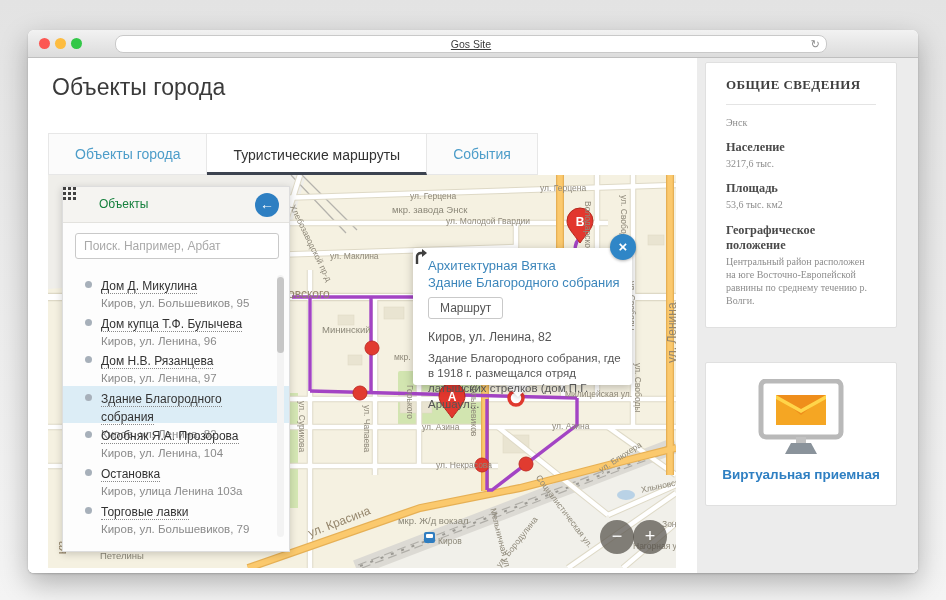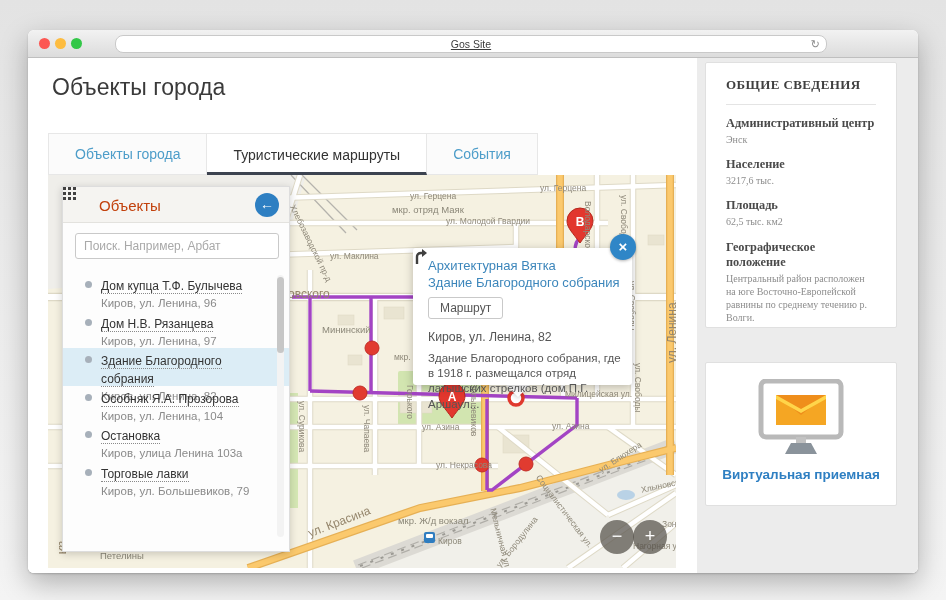--- a/index.html
+++ b/index.html
@@ -50,21 +50,21 @@
   .station-icon { position:absolute; left:376px; top:357px; width:11px; height:11px; background:#2f7dc0; border-radius:2px; }
   .station-icon::after { content:""; position:absolute; left:2px; top:2px; width:7px; height:4px; background:#fff; border-radius:1px; }
 
   .zoom-btn { position:absolute; top:345px; width:34px; height:34px; border-radius:50%; background:rgba(84,81,73,.72); color:#fff; font-size:18px; text-align:center; line-height:32px; cursor:pointer; }
   .zoom-out { left:552px; } .zoom-in { left:585px; }
 
   
   .panel { position:absolute; left:14px; top:11px; width:228px; height:366px; background:#fdfdfd; border:1px solid #ddd; box-shadow:0 2px 8px rgba(0,0,0,.18); }
   .panel-header { position:relative; height:36px; background:#f5f4f1; border-bottom:1px solid #e3e2de; }
   .grid-icon { position:absolute; left:14px; top:11px; }
-  .panel-title { position:absolute; left:36px; top:10px; font-size:15px; color:#c2410c; }
+  .panel-title { position:absolute; left:36px; top:10px; font-size:12px; color:#15803d; }
   .back-btn { position:absolute; right:10px; top:6px; width:24px; height:24px; border-radius:50%; background:#2e7fc2; color:#fff; font-size:14px; text-align:center; line-height:23px; cursor:pointer; }
   .search-input { position:absolute; left:12px; top:46px; width:204px; height:26px; border:1px solid #c9c9c9; border-radius:3px; font-size:12px; color:#555; padding:0 8px; font-family:inherit; }
   .search-input::placeholder { color:#a9a9a9; }
   .obj-list { position:absolute; left:0; right:0; top:86px; }
   .obj-item { position:relative; height:37.6px; padding:3px 22px 0 38px; cursor:pointer; }
   .obj-item.selected { background:#dcedf6; }
   .obj-bullet { position:absolute; left:22px; top:8px; width:7px; height:7px; border-radius:50%; background:#a7b0ba; }
   .obj-name { font-size:12px; color:#333; border-bottom:1px dotted #8a8a8a; line-height:16px; display:inline; }
   .obj-addr { font-size:11.5px; color:#8a8a8a; line-height:16px; margin-top:1px; }
   .scroll-track { position:absolute; right:5px; top:88px; bottom:14px; width:7px; background:#f3f3f3; border-radius:4px; }
@@ -226,21 +226,21 @@
           </g>
           <g transform="translate(532,53)">
             <path d="M0 15 C -7 5 -13 0 -13 -7 A 13 13 0 1 1 13 -7 C 13 0 7 5 0 15 Z" fill="#e2372e" stroke="#b5281d" stroke-width="1"></path>
             <text x="0" y="-2" text-anchor="middle" font-size="12" font-weight="bold" fill="#ffffff" font-family="Liberation Sans, sans-serif">B</text>
           </g>
         </svg>
 
         <div class="map-labels">
 
         <div class="map-label" style="left: 362px; top: 16px;">ул. Герцена</div>
-            <div class="map-label s-m c-district" style="left: 344px; top: 29px;">мкр. отряд Маяк</div>
+            <div class="map-label s-m c-district" style="left: 344px; top: 29px;">мкр. завода Энск</div>
             <div class="map-label" style="left: 492px; top: 8px;">ул. Герцена</div>
             <div class="map-label" style="left: 398px; top: 41px; text-align: center;">ул. Молодой Гвардии</div>
             <div class="map-label" style="left: 282px; top: 76px;">ул. Маклина</div>
             <div class="map-label" style="left: 249px; top: 28px; transform: rotate(64deg);">Хлебозаводской пр-д</div>
             <div class="map-label" style="left: 545px; top: 26px; transform: rotate(90deg);">Володарского</div>
             <div class="map-label" style="left: 581px; top: 20px; transform: rotate(90deg);">ул. Свободы</div>
             <div class="map-label" style="left: 589px; top: 106px; transform: rotate(90deg);">ул. Свободы</div>
             <div class="map-label" style="left: 595px; top: 188px; transform: rotate(90deg);">ул. Свободы</div>
             <div class="map-label s-l c-major" style="left: 617px; top: 188px; transform: rotate(-90deg);">ул. Ленина</div>
             <div class="map-label s-l c-major" style="left: 240px; top: 112px;">овского</div>
@@ -287,20 +287,25 @@
                   <rect x="5" y="10" width="3" height="3"></rect>
                   <rect x="10" y="10" width="3" height="3"></rect>
               </g>
             </svg>
             <span class="panel-title">Объекты</span>
             <div class="back-btn">←</div>
           </div>
           <input class="search-input" type="text" placeholder="Поиск. Например, Арбат" style="">
           <div class="obj-list">
 
+          <div class="obj-item">
+              <span class="obj-bullet"></span>
+              <span class="obj-name">Дом Д. Микулина</span>
+              <div class="obj-addr">Киров, ул. Большевиков, 95</div>
+            </div>
               <div class="obj-item">
               <span class="obj-bullet"></span>
               <span class="obj-name">Дом купца Т.Ф. Булычева</span>
               <div class="obj-addr">Киров, ул. Ленина, 96</div>
             </div>
               <div class="obj-item">
               <span class="obj-bullet"></span>
               <span class="obj-name">Дом Н.В. Рязанцева</span>
               <div class="obj-addr">Киров, ул. Ленина, 97</div>
             </div>
@@ -348,30 +353,29 @@
       </div>
     </div>
 
     <div class="sidebar">
       <div class="card info">
         <div class="info-title">ОБЩИЕ СВЕДЕНИЯ</div>
         <hr class="info-divider">
         <div>
 
         <div class="info-entry">
-            <div class="info-label">Административный центр</div>
             <div class="info-value">Энск</div>
           </div>
             <div class="info-entry">
             <div class="info-label">Население</div>
             <div class="info-value">3217,6 тыс.</div>
           </div>
             <div class="info-entry">
             <div class="info-label">Площадь</div>
-            <div class="info-value">62,5 тыс. км2</div>
+            <div class="info-value">53,6 тыс. км2</div>
           </div>
             <div class="info-entry">
             <div class="info-label">Географическое положение</div>
             <div class="info-value">Центральный район расположен на юге Восточно-Европейской равнины по среднему течению р. Волги.</div>
           </div>
           </div>
       </div>
       <div class="card reception">
         <div class="monitor">
           <svg width="100" height="86">

